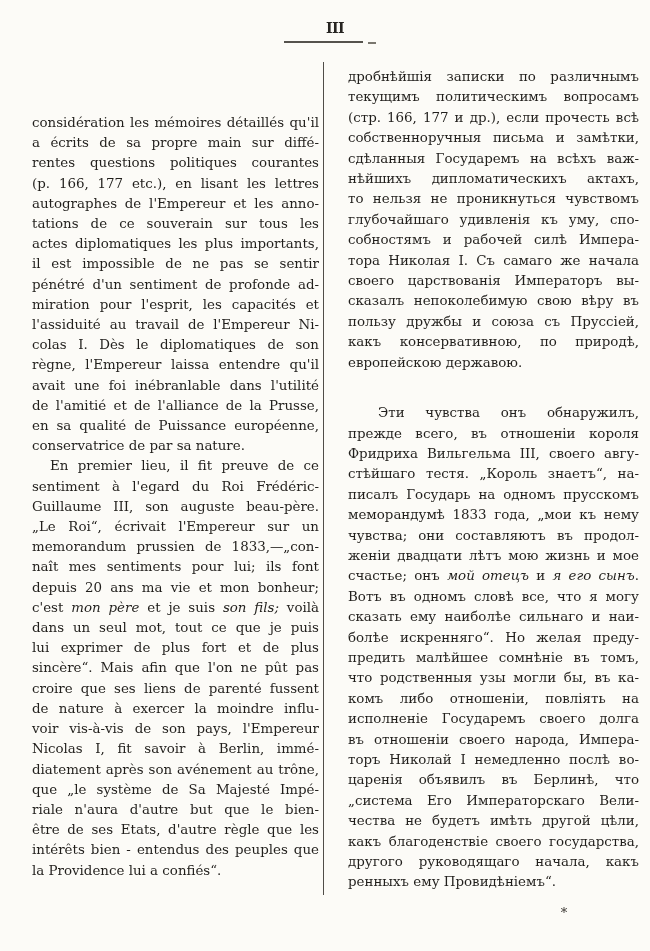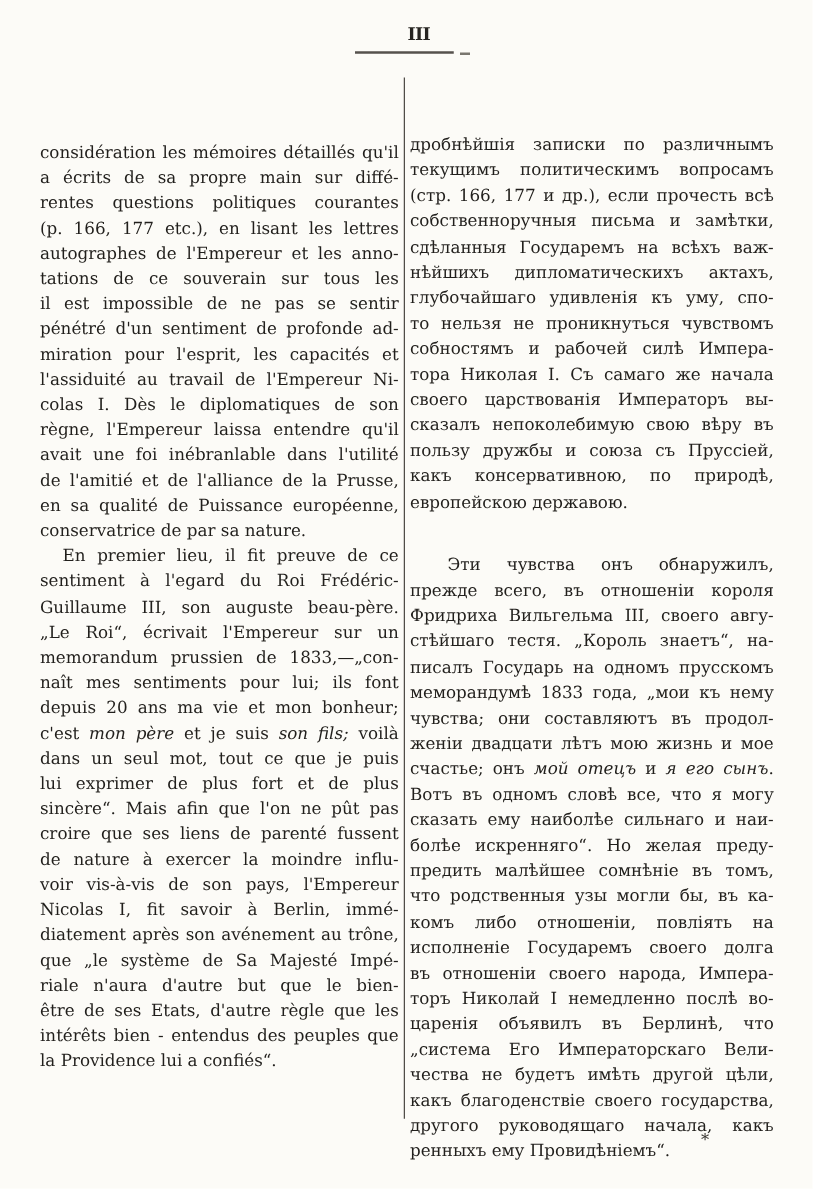--- a/index.html
+++ b/index.html
@@ -36,21 +36,21 @@
     background: #7a776f;
   }
   .divider {
     position: absolute;
     top: 62px; left: 323px;
     width: 1px; height: 833px;
     background: #504d48;
   }
   .col { position: absolute; top: 67px; }
   .col-left  { left: 32px;  width: 287px; margin-top: 46px; }
-  .col-right { left: 328px; width: 291px; margin-top: 40px; }
+  .col-right { left: 348px; width: 291px; }
 
   .line {
     font-size: 13.4px;
     line-height: 20.2px;
     text-align: justify;
     text-align-last: justify;
   }
   .col-right .line { line-height: 20.4px; }
   .line.last { text-align-last: left; }
   .line.indent { text-indent: 18px; }
@@ -78,20 +78,21 @@
   </header>
 
   <div class="col col-left" lang="fr">
       <div class="para">
         <div class="line">considération les mémoires détaillés qu'il</div>
         <div class="line">a écrits de sa propre main sur diffé-</div>
         <div class="line">rentes questions politiques courantes</div>
         <div class="line">(p. 166, 177 etc.), en lisant les lettres</div>
         <div class="line">autographes de l'Empereur et les anno-</div>
         <div class="line">tations de ce souverain sur tous les</div>
+        <div class="line">actes diplomatiques les plus importants,</div>
         <div class="line">il est impossible de ne pas se sentir</div>
         <div class="line">pénétré d'un sentiment de profonde ad-</div>
         <div class="line">miration pour l'esprit, les capacités et</div>
         <div class="line">l'assiduité au travail de l'Empereur Ni-</div>
         <div class="line">colas I. Dès le diplomatiques de son</div>
         <div class="line">règne, l'Empereur laissa entendre qu'il</div>
         <div class="line">avait une foi inébranlable dans l'utilité</div>
         <div class="line">de l'amitié et de l'alliance de la Prusse,</div>
         <div class="line">en sa qualité de Puissance européenne,</div>
         <div class="line last">conservatrice de par sa nature.</div>
@@ -124,22 +125,22 @@
   <div class="divider"></div>
 
   <div class="col col-right" lang="ru">
       <div class="para">
         <div class="line">дробнѣйшія записки по различнымъ</div>
         <div class="line">текущимъ политическимъ вопросамъ</div>
         <div class="line">(стр. 166, 177 и др.), если прочесть всѣ</div>
         <div class="line">собственноручныя письма и замѣтки,</div>
         <div class="line">сдѣланныя Государемъ на всѣхъ важ-</div>
         <div class="line">нѣйшихъ дипломатическихъ актахъ,</div>
+        <div class="line">то нельзя не проникнуться чувствомъ</div>
         <div class="line">глубочайшаго удивленія къ уму, спо-</div>
-        <div class="line">то нельзя не проникнуться чувствомъ</div>
         <div class="line">собностямъ и рабочей силѣ Импера-</div>
         <div class="line">тора Николая I. Съ самаго же начала</div>
         <div class="line">своего царствованія Императоръ вы-</div>
         <div class="line">сказалъ непоколебимую свою вѣру въ</div>
         <div class="line">пользу дружбы и союза съ Пруссіей,</div>
         <div class="line">какъ консервативною, по природѣ,</div>
         <div class="line last">европейскою державою.</div>
       </div>
       <div class="para">
         <div class="line indent">Эти чувства онъ обнаружилъ,</div>

